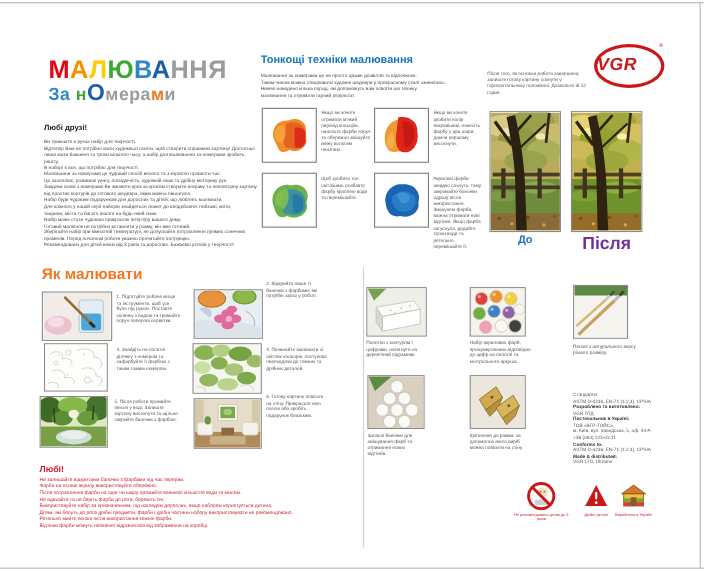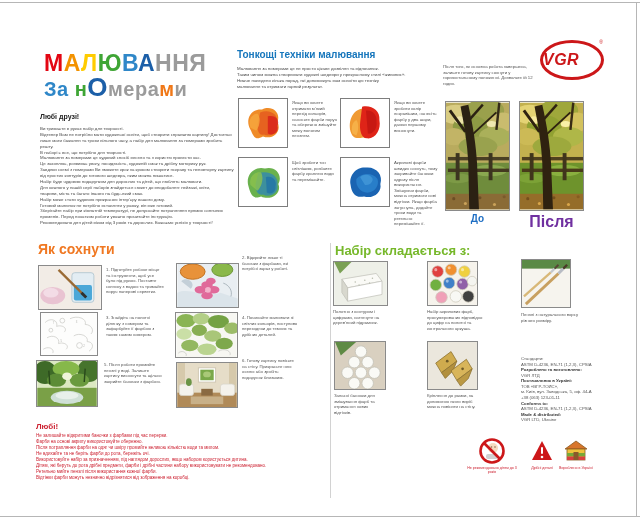--- a/index.html
+++ b/index.html
@@ -5,21 +5,21 @@
   html,body{margin:0;padding:0;background:#fff;}
   .page{position:relative;width:640px;height:519px;background:#fff;overflow:hidden;
         font-family:"Liberation Sans", sans-serif;color:#333;}
   .abs{position:absolute;}
   .edge-top{left:0;top:2px;width:640px;height:0;border-top:1px solid #b6b6b6;}
   .edge-right{left:636px;top:2px;width:0;height:515px;border-left:1px solid #b6b6b6;}
   .edge-bottom{left:0;top:516px;width:640px;height:0;border-top:1px solid #b6b6b6;}
   .divider-v{left:330px;top:243px;width:0;height:255px;border-left:1px solid #d2d2d2;}
 
   .title-l1{left:44px;top:52px;font-size:23px;font-weight:bold;letter-spacing:0.5px;line-height:1;}
-  .title-l2{left:44px;top:76px;font-size:20px;font-weight:bold;letter-spacing:0.5px;line-height:1.2;}
+  .title-l2{left:44px;top:76px;font-size:16px;font-weight:bold;letter-spacing:0.5px;line-height:1.2;}
   .big-letter{font-size:1.3em;line-height:0.9;}
 
   .h-blue{color:#1676bc;font-weight:bold;font-size:10px;}
   .h-orange{color:#f07822;font-weight:bold;font-size:14px;}
   .h-green{color:#76b82a;font-weight:bold;font-size:13px;}
   .h-dear{color:#222;font-weight:bold;font-size:7px;}
   .h-warn{color:#cc2030;font-weight:bold;font-size:8px;}
 
   .tiny{font-size:4.4px;line-height:1.34;color:#4a4a4a;}
   .tiny2{font-size:4.3px;line-height:1.3;color:#555;}
@@ -167,21 +167,21 @@
       </svg>
   </div>
   <div class="abs photo" style="left:519px;top:101px;width:65px;height:110px;">
     <svg viewBox="0 0 65 110" style="filter:saturate(1.25) brightness(1.03);">
         <use href="#treescene"></use>
       </svg>
   </div>
   <div class="abs lbl-before" style="left:445px;top:213px;width:65px;">До</div>
   <div class="abs lbl-after" style="left:519px;top:213px;width:65px;">Після</div>
 
-  <div class="abs h-orange" style="left:38px;top:241px;">Як сохнути</div>
+  <div class="abs h-orange" style="left:38px;top:241px;">Як малювати</div>
 
   <div class="abs photo" style="left:38px;top:265px;width:64px;height:45px;">
     <svg viewBox="0 0 64 45">
       <rect width="64" height="45" fill="#f2ece6"></rect>
       <ellipse cx="14" cy="31" rx="13" ry="9" fill="#e9c3d2"></ellipse>
       <ellipse cx="12" cy="28" rx="8" ry="5" fill="#f3dce6"></ellipse>
       <rect x="34" y="7" width="23" height="31" rx="3" fill="#e3edf3" stroke="#b6c8d2" stroke-width="1"></rect>
       <rect x="36" y="20" width="19" height="16" rx="2" fill="#4aa7d8"></rect>
       <path d="M20,4 L46,30" stroke="#9a6a34" stroke-width="2.4"></path>
       <path d="M44,28 L49,33" stroke="#30302e" stroke-width="3"></path>
@@ -284,21 +284,20 @@
       <rect x="24" y="7" width="14" height="11" fill="#7aa84a"></rect>
       <ellipse cx="31" cy="12" rx="4" ry="3" fill="#a9c878"></ellipse>
       <rect x="2" y="22" width="15" height="12" rx="3" fill="#f4f2ec" stroke="#d8d4c8" stroke-width="0.8"></rect>
       <rect x="45" y="22" width="15" height="12" rx="3" fill="#f4f2ec" stroke="#d8d4c8" stroke-width="0.8"></rect>
       <rect x="25" y="27" width="12" height="7" fill="#8a6a42"></rect>
       <ellipse cx="12" cy="20" rx="3" ry="4" fill="#6a9446"></ellipse>
     </svg>
   </div>
   <div class="abs tiny2" style="left:242px;top:358px;width:56px;">6. Готову картину повісьте на стіну. Прикрасьте нею оселю або зробіть подарунок близьким.</div>
 
-  <div class="abs h-green" style="left:335px;top:243px;">Набір складається з:</div>
 
   <div class="abs photo" style="left:333px;top:261px;width:55px;height:45px;">
     <svg viewBox="0 0 55 45">
       <rect width="55" height="45" fill="#eef0e8"></rect>
       <path d="M0,0 L18,0 L6,12 Z" fill="#7aa054"></path>
       <polygon points="8,18 44,12 50,20 14,27" fill="#fafaf6" stroke="#c2c2ba" stroke-width="0.8"></polygon>
       <polygon points="14,27 50,20 50,34 14,41" fill="#ffffff" stroke="#c2c2ba" stroke-width="0.8"></polygon>
       <polygon points="8,18 14,27 14,41 8,32" fill="#d8d8ce" stroke="#c2c2ba" stroke-width="0.8"></polygon>
       <g fill="#b8bcae">
         <circle cx="22" cy="21" r="0.8"></circle>

